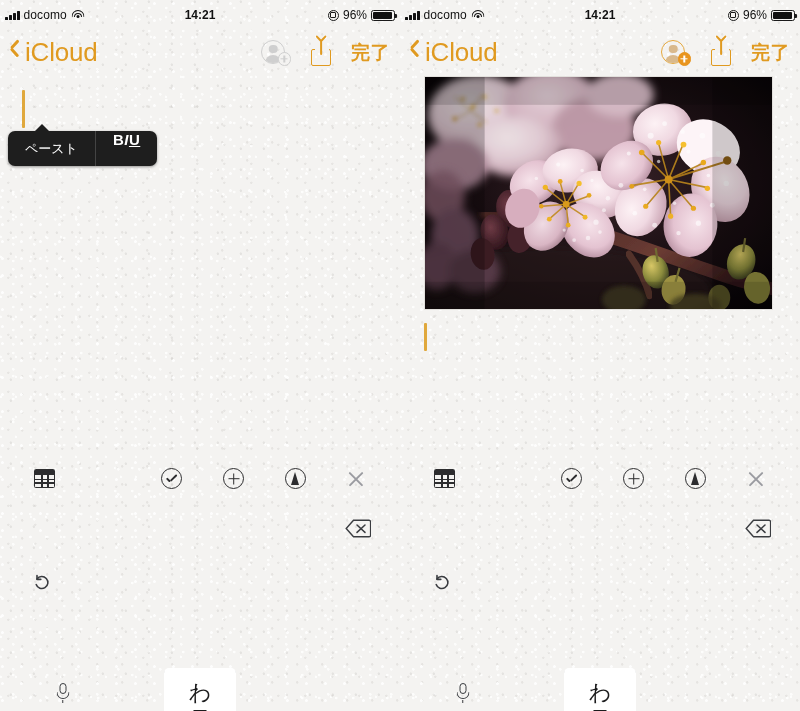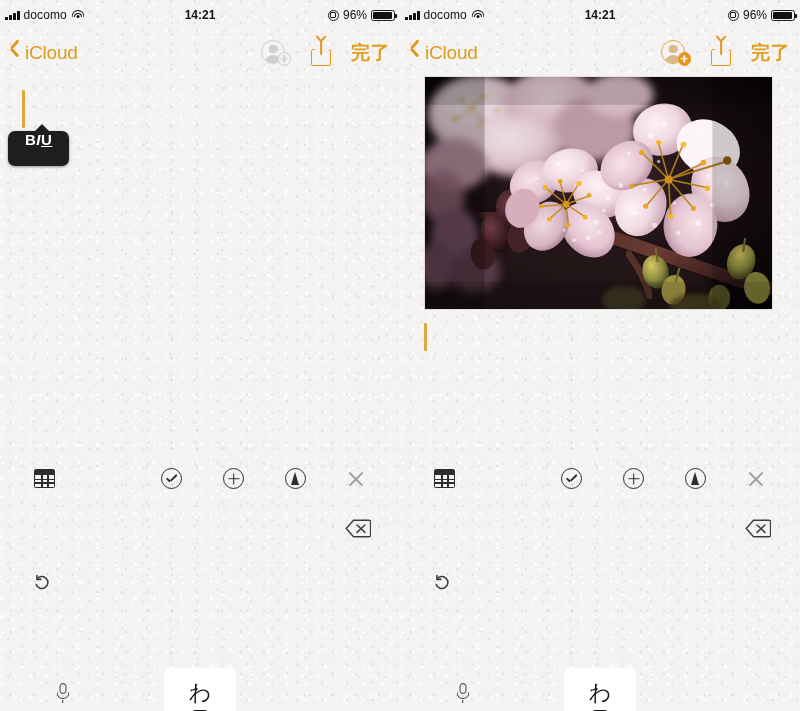--- a/index.html
+++ b/index.html
@@ -57,21 +57,21 @@
   .batt i{display:block;height:100%;background:#111;border-radius:1px;}
 
   
   .navbar{position:relative;height:45px;display:flex;align-items:center;padding:0 10px;}
   .back{display:flex;align-items:center;gap:4px;cursor:pointer;}
   .chev{width:11px;height:19px;position:relative;}
   .chev::before,.chev::after{content:"";position:absolute;left:1px;width:11px;height:2.7px;
     background:#e09a20;border-radius:2px;}
   .chev::before{top:4px;transform:rotate(-48deg);transform-origin:left center;}
   .chev::after{top:4px;transform:rotate(48deg);transform-origin:left center;}
-  .back-label{font-size:19px;color:#e09a20;letter-spacing:-.2px;}
+  .back-label{font-size:26px;color:#e09a20;letter-spacing:-.2px;}
   .nav-right{margin-left:auto;display:flex;align-items:center;gap:20px;}
 
   .person-add{width:30px;height:26px;position:relative;cursor:pointer;}
   .pa-circle{position:absolute;left:0;top:0;width:24px;height:24px;border-radius:50%;
     border:1.3px solid #cfcfcf;overflow:hidden;background:transparent;}
   .pa-head{position:absolute;left:50%;top:4px;transform:translateX(-50%);width:8.5px;height:8.5px;
     border-radius:50%;background:#cfcfcf;}
   .pa-body{position:absolute;left:50%;top:14px;transform:translateX(-50%);width:16px;height:12px;
     border-radius:8px 8px 0 0;background:#cfcfcf;}
   .pa-plus{position:absolute;right:0;bottom:0;width:13.5px;height:13.5px;border-radius:50%;
@@ -231,20 +231,21 @@
           <span class="share-box"></span>
           <span class="share-arrow"></span>
         </div>
         <div class="done">完了</div>
       </div>
     </div>
 
     <div class="body">
       <div class="caret" style="left:22px;top:15px;width:3px;height:38px;"></div>
       <div class="popup" style="left:8px;top:56px;">
+        <div class="popup-item">ペースト</div>
         <div class="popup-item biu">
           <span class="b">B</span>
             <span class="i">I</span>
             <span class="u">U</span>
         </div>
       </div>
     </div>
 
     <div class="kb-toolbar">
       <span class="ic">

